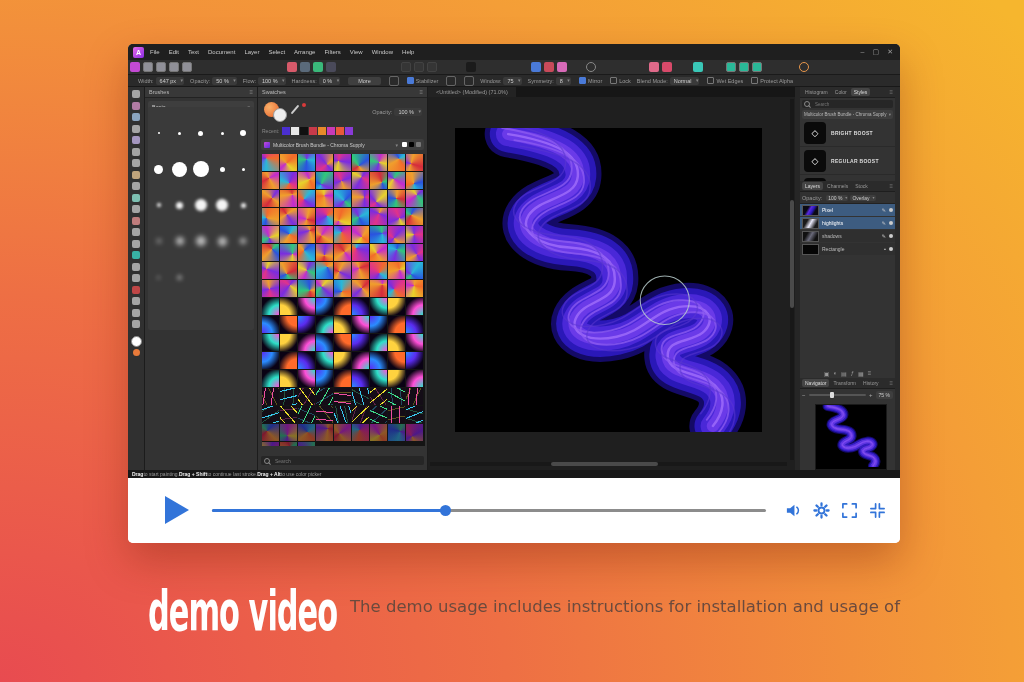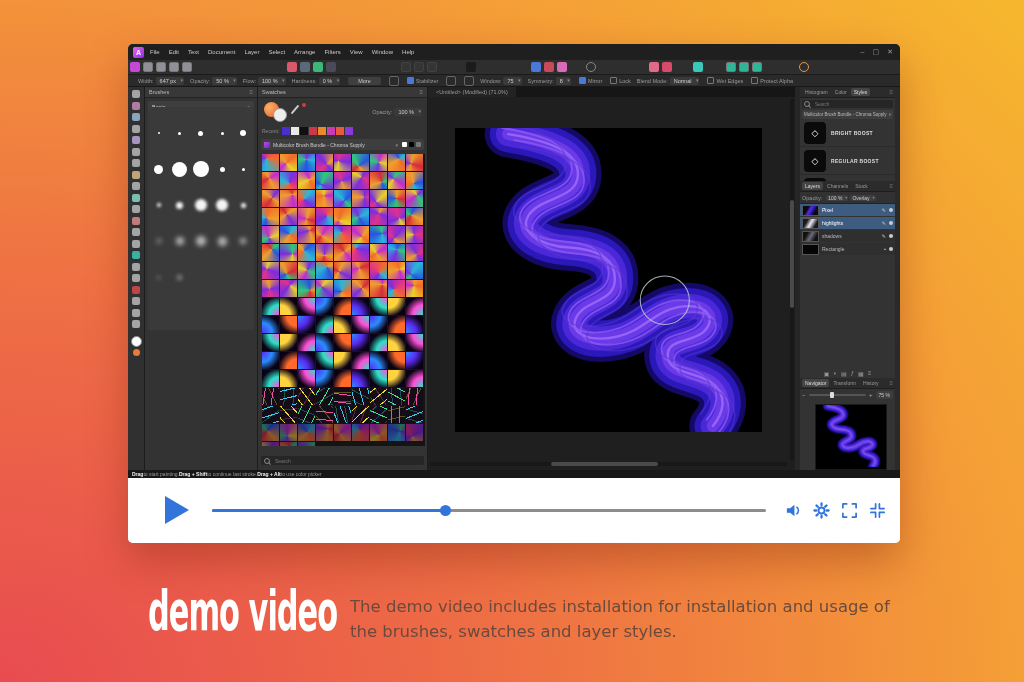--- a/index.html
+++ b/index.html
@@ -710,15 +710,14 @@
       </svg>
       <svg class="picon" viewBox="0 0 18 18" style="color: rgb(50, 116, 217);">
         <path d="M7,2 V7 H2 M11,2 V7 H16 M2,11 H7 V16 M16,11 H11 V16" fill="none" stroke="currentColor" stroke-width="1.8" stroke-linecap="round" stroke-linejoin="round"></path>
       </svg>
     </div>
   </div>
 </div>
 
 <div class="caption-logo">demo video</div>
 <div class="caption-desc">
-  <div>The demo video includes installation for installation and usage of</div>
-  <div>the brushes, swatches and layer styles.</div>
+  <div>The demo usage includes instructions for installation and usage of</div>
 </div>
 
 </body></html>

